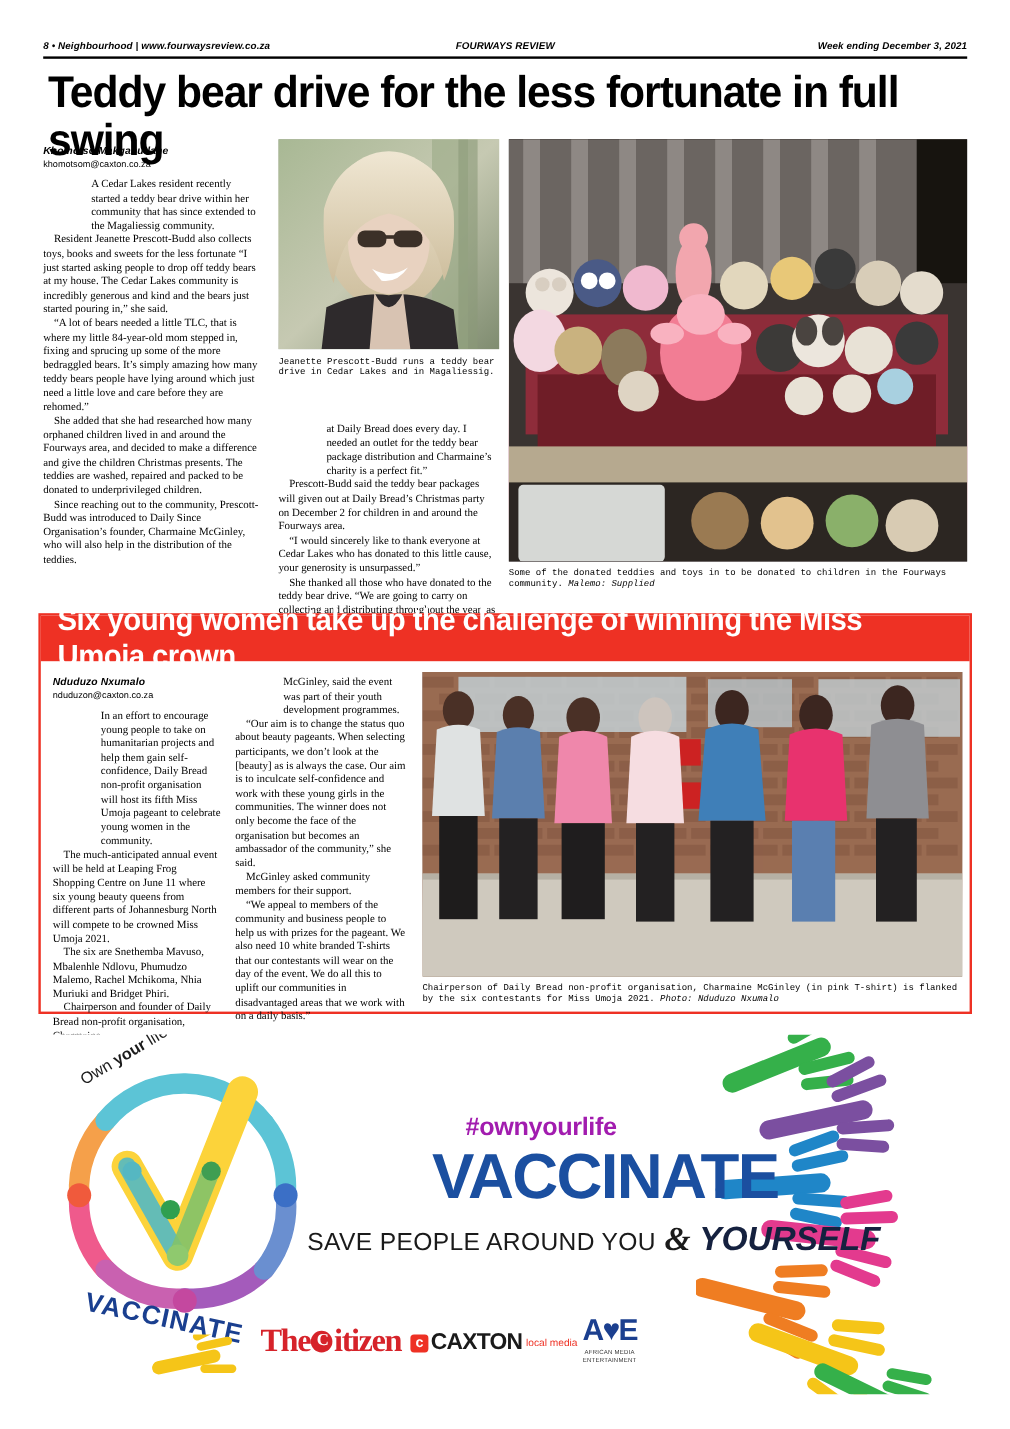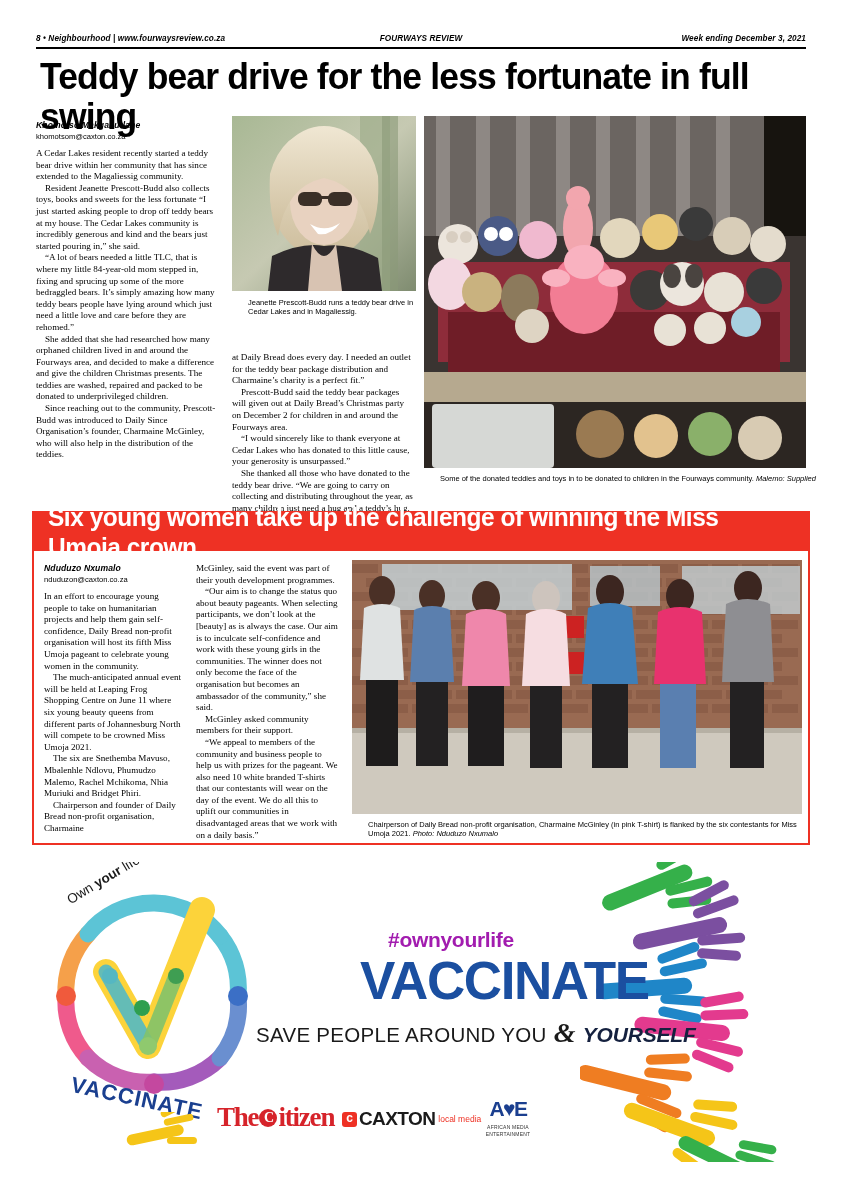--- a/index.html
+++ b/index.html
@@ -74,39 +74,38 @@
     margin: 0 0 7px 0;
   }
   .body-col {
     font-family: "Liberation Serif", serif;
     font-size: 9.1px;
     line-height: 11.6px;
     color: #000;
     text-align: left;
   }
   .body-col p { margin: 0; text-indent: 9px; }
-  .body-col p.noindent { text-indent: 0; }
+  .body-col p.noindent { text-indent: 0; margin-left: 40px; }
 
   #a1-col1 { position: absolute; left: 36px;  top: 120px; width: 183px; }
   #a1-col2 { position: absolute; left: 232px; top: 352px; width: 183px; }
 
   .photo {
     position: absolute;
     background-repeat: no-repeat;
     background-size: cover;
     background-position: center;
     overflow: hidden;
   }
   .caption {
     position: absolute;
-    font-family: Liberation Sans, sans-serif;
+    font-family: Liberation Mono, monospace;
     font-size: 7.5px;
     line-height: 9.4px;
     color: #000;
-    margin-left: 16px;
   }
   .caption i { font-style: italic; }
 
   
   #photo-jeanette { left: 232px; top: 116px; width: 184px; height: 175px;
       background: linear-gradient(160deg,#9aa88a 0%,#b8c0a0 25%,#cfcfc2 55%,#8f9a82 100%); }
   #cap-jeanette { left: 232px; top: 298px; width: 184px; }
 
   
   #photo-teddies { left: 424px; top: 116px; width: 382px; height: 352px;
@@ -200,21 +199,21 @@
     font-size: 20.5px; color: #1a1a1a; letter-spacing: 0.3px;
   }
   .amp {
     font-family: "Liberation Serif", serif;
     font-style: italic; font-weight: bold;
     font-size: 28px; color: #1a1a1a;
   }
   .yourself {
     font-family: "Liberation Sans", sans-serif;
     font-weight: bold; font-style: italic;
-    font-size: 21px; color: #15213f; letter-spacing: -0.2px;
+    font-size: 28px; color: #15213f; letter-spacing: -0.2px;
   }
 
   
   .logo-row { position: absolute; left: 0; top: 228px; width: 778px; height: 62px; }
   .citizen-logo {
     position: absolute; left: 185px; top: 12px;
     font-family: "Liberation Serif", serif;
     font-weight: bold; font-size: 27px;
     color: #d6232a; letter-spacing: -1.2px;
     display: flex; align-items: center;
@@ -248,21 +247,21 @@
     font-weight: bold; font-size: 19px; color: #1a1a1a;
     letter-spacing: -0.6px;
   }
   .caxton-sub {
     font-family: "Liberation Sans", sans-serif;
     font-size: 8.5px; color: #ee3124; margin-left: 1px;
   }
   .ame-logo { position: absolute; left: 440px; top: 6px; width: 72px; text-align: center; }
   .ame-mark {
     font-family: "Liberation Sans", sans-serif;
-    font-weight: bold; font-size: 21px; color: #1b3f8f;
+    font-weight: bold; font-size: 25px; color: #1b3f8f;
     letter-spacing: -1.5px; line-height: 26px;
   }
   .ame-sub {
     font-family: "Liberation Sans", sans-serif;
     font-size: 5px; color: #333; line-height: 6.5px;
     letter-spacing: 0.2px; margin-top: 2px;
   }
   .health-logo { position: absolute; left: 530px; top: 4px; display: flex; gap: 6px; }
   .coat-arms { width: 44px; height: 48px; }
   .health-text { padding-top: 6px; }

